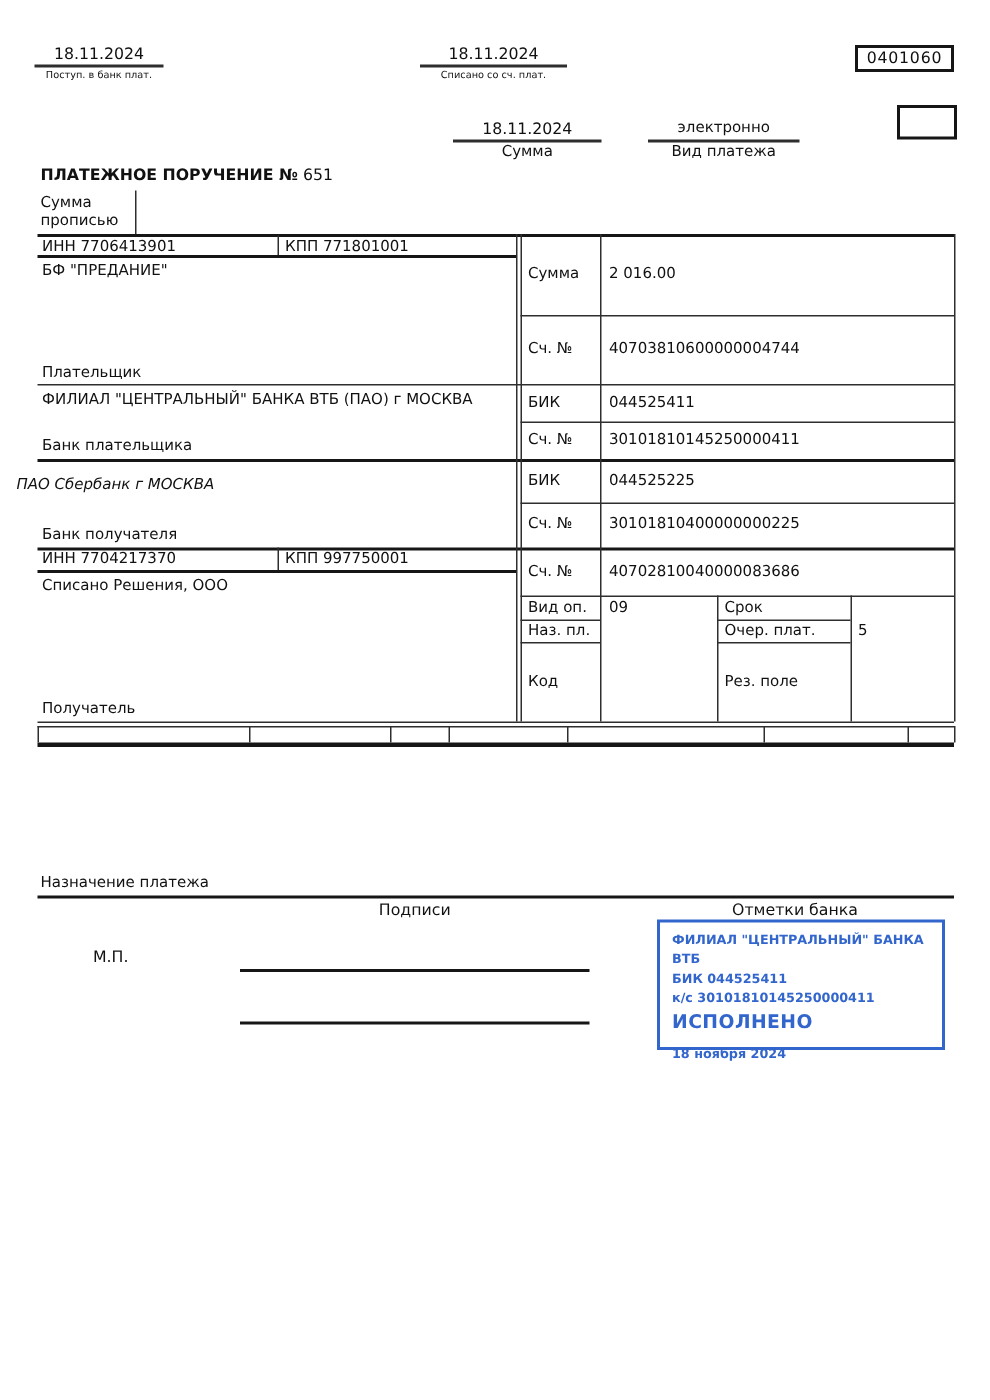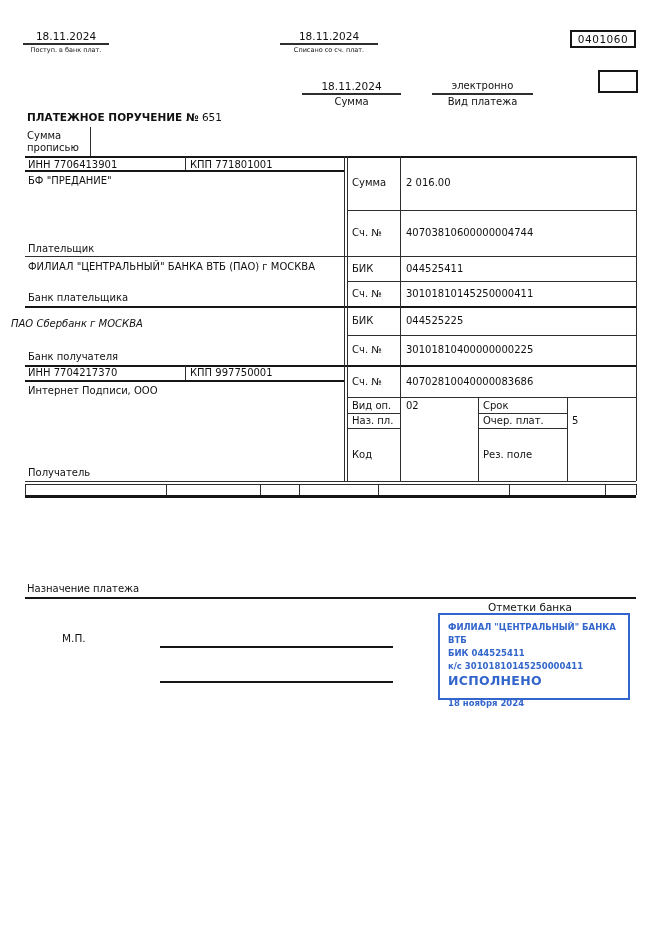--- a/index.html
+++ b/index.html
@@ -68,21 +68,21 @@
   <div class="t" style="left:28px; top:243px;">Плательщик</div>
 
   <div class="t" style="left:28px; top:261px;">ФИЛИАЛ "ЦЕНТРАЛЬНЫЙ" БАНКА ВТБ (ПАО) г МОСКВА</div>
   <div class="t" style="left:28px; top:292px;">Банк плательщика</div>
 
   <div class="t" style="left:11px; top:318px;font-style:italic;">ПАО Сбербанк г МОСКВА</div>
   <div class="t" style="left:28px; top:351px;">Банк получателя</div>
 
   <div class="t" style="left:28px; top:367px;">ИНН 7704217370</div>
   <div class="t" style="left:190px; top:367px;">КПП 997750001</div>
-  <div class="t" style="left:28px; top:385px;">Интернет Подписи, ООО</div>
+  <div class="t" style="left:28px; top:385px;">Списано Решения, ООО</div>
   <div class="t" style="left:28px; top:467px;">Получатель</div>
 
   <div class="t" style="left:352px; top:177px;">Сумма</div>
   <div class="t" style="left:406px; top:177px;">2 016.00</div>
 
   <div class="t" style="left:352px; top:227px;">Сч. №</div>
   <div class="t" style="left:406px; top:227px;">40703810600000004744</div>
 
   <div class="t" style="left:352px; top:263px;">БИК</div>
   <div class="t" style="left:406px; top:263px;">044525411</div>
@@ -93,21 +93,21 @@
   <div class="t" style="left:352px; top:315px;">БИК</div>
   <div class="t" style="left:406px; top:315px;">044525225</div>
 
   <div class="t" style="left:352px; top:344px;">Сч. №</div>
   <div class="t" style="left:406px; top:344px;">30101810400000000225</div>
 
   <div class="t" style="left:352px; top:376px;">Сч. №</div>
   <div class="t" style="left:406px; top:376px;">40702810040000083686</div>
 
   <div class="t" style="left:352px; top:400px;">Вид оп.</div>
-  <div class="t" style="left:406px; top:400px;">02</div>
+  <div class="t" style="left:406px; top:400px;">09</div>
   <div class="t" style="left:483px; top:400px;text-align:center;">Срок</div>
   <div class="t" style="left:572px; top:400px;"></div>
 
   <div class="t" style="left:352px; top:415px;">Наз. пл.</div>
   <div class="t" style="left:483px; top:415px;">Очер. плат.</div>
   <div class="t" style="left:572px; top:415px;">5</div>
 
   <div class="t" style="left:352px; top:449px;">Код</div>
   <div class="t" style="left:483px; top:449px;">Рез. поле</div>
 
@@ -142,20 +142,21 @@
   <div class="vl" style="left:260px; top:484px; height:11px;"></div>
   <div class="vl" style="left:299px; top:484px; height:11px;"></div>
   <div class="vl" style="left:378px; top:484px; height:11px;"></div>
   <div class="vl" style="left:509px; top:484px; height:11px;"></div>
   <div class="vl" style="left:605px; top:484px; height:11px;"></div>
   <div class="vl" style="left:636px; top:484px; height:11px;"></div>
 
   <div class="t" style="left:27px; top:583px;">Назначение платежа</div>
   <div class="hl hl2" style="left:25px; top:597px; width:611px;"></div>
 
+  <div class="t c" style="left:160px; top:601px; width:233px; font-size:10.5px;">Подписи</div>
   <div class="t c" style="left:430px; top:601px; width:200px; font-size:10.5px;text-align:center;">Отметки банка</div>
 
   <div class="t" style="left:62px; top:632px; font-size:10.5px;">М.П.</div>
 
   <div class="hl hl2" style="left:160px; top:646px; width:233px;"></div>
   <div class="hl hl2" style="left:160px; top:681px; width:233px;"></div>
 
   <div class="stamp" style="left:438px; top:613px; width:192px; height:87px; border-color:#3366cc; color:#3366cc;">
     <div>ФИЛИАЛ "ЦЕНТРАЛЬНЫЙ" БАНКА ВТБ</div>
     <div>БИК 044525411</div>

